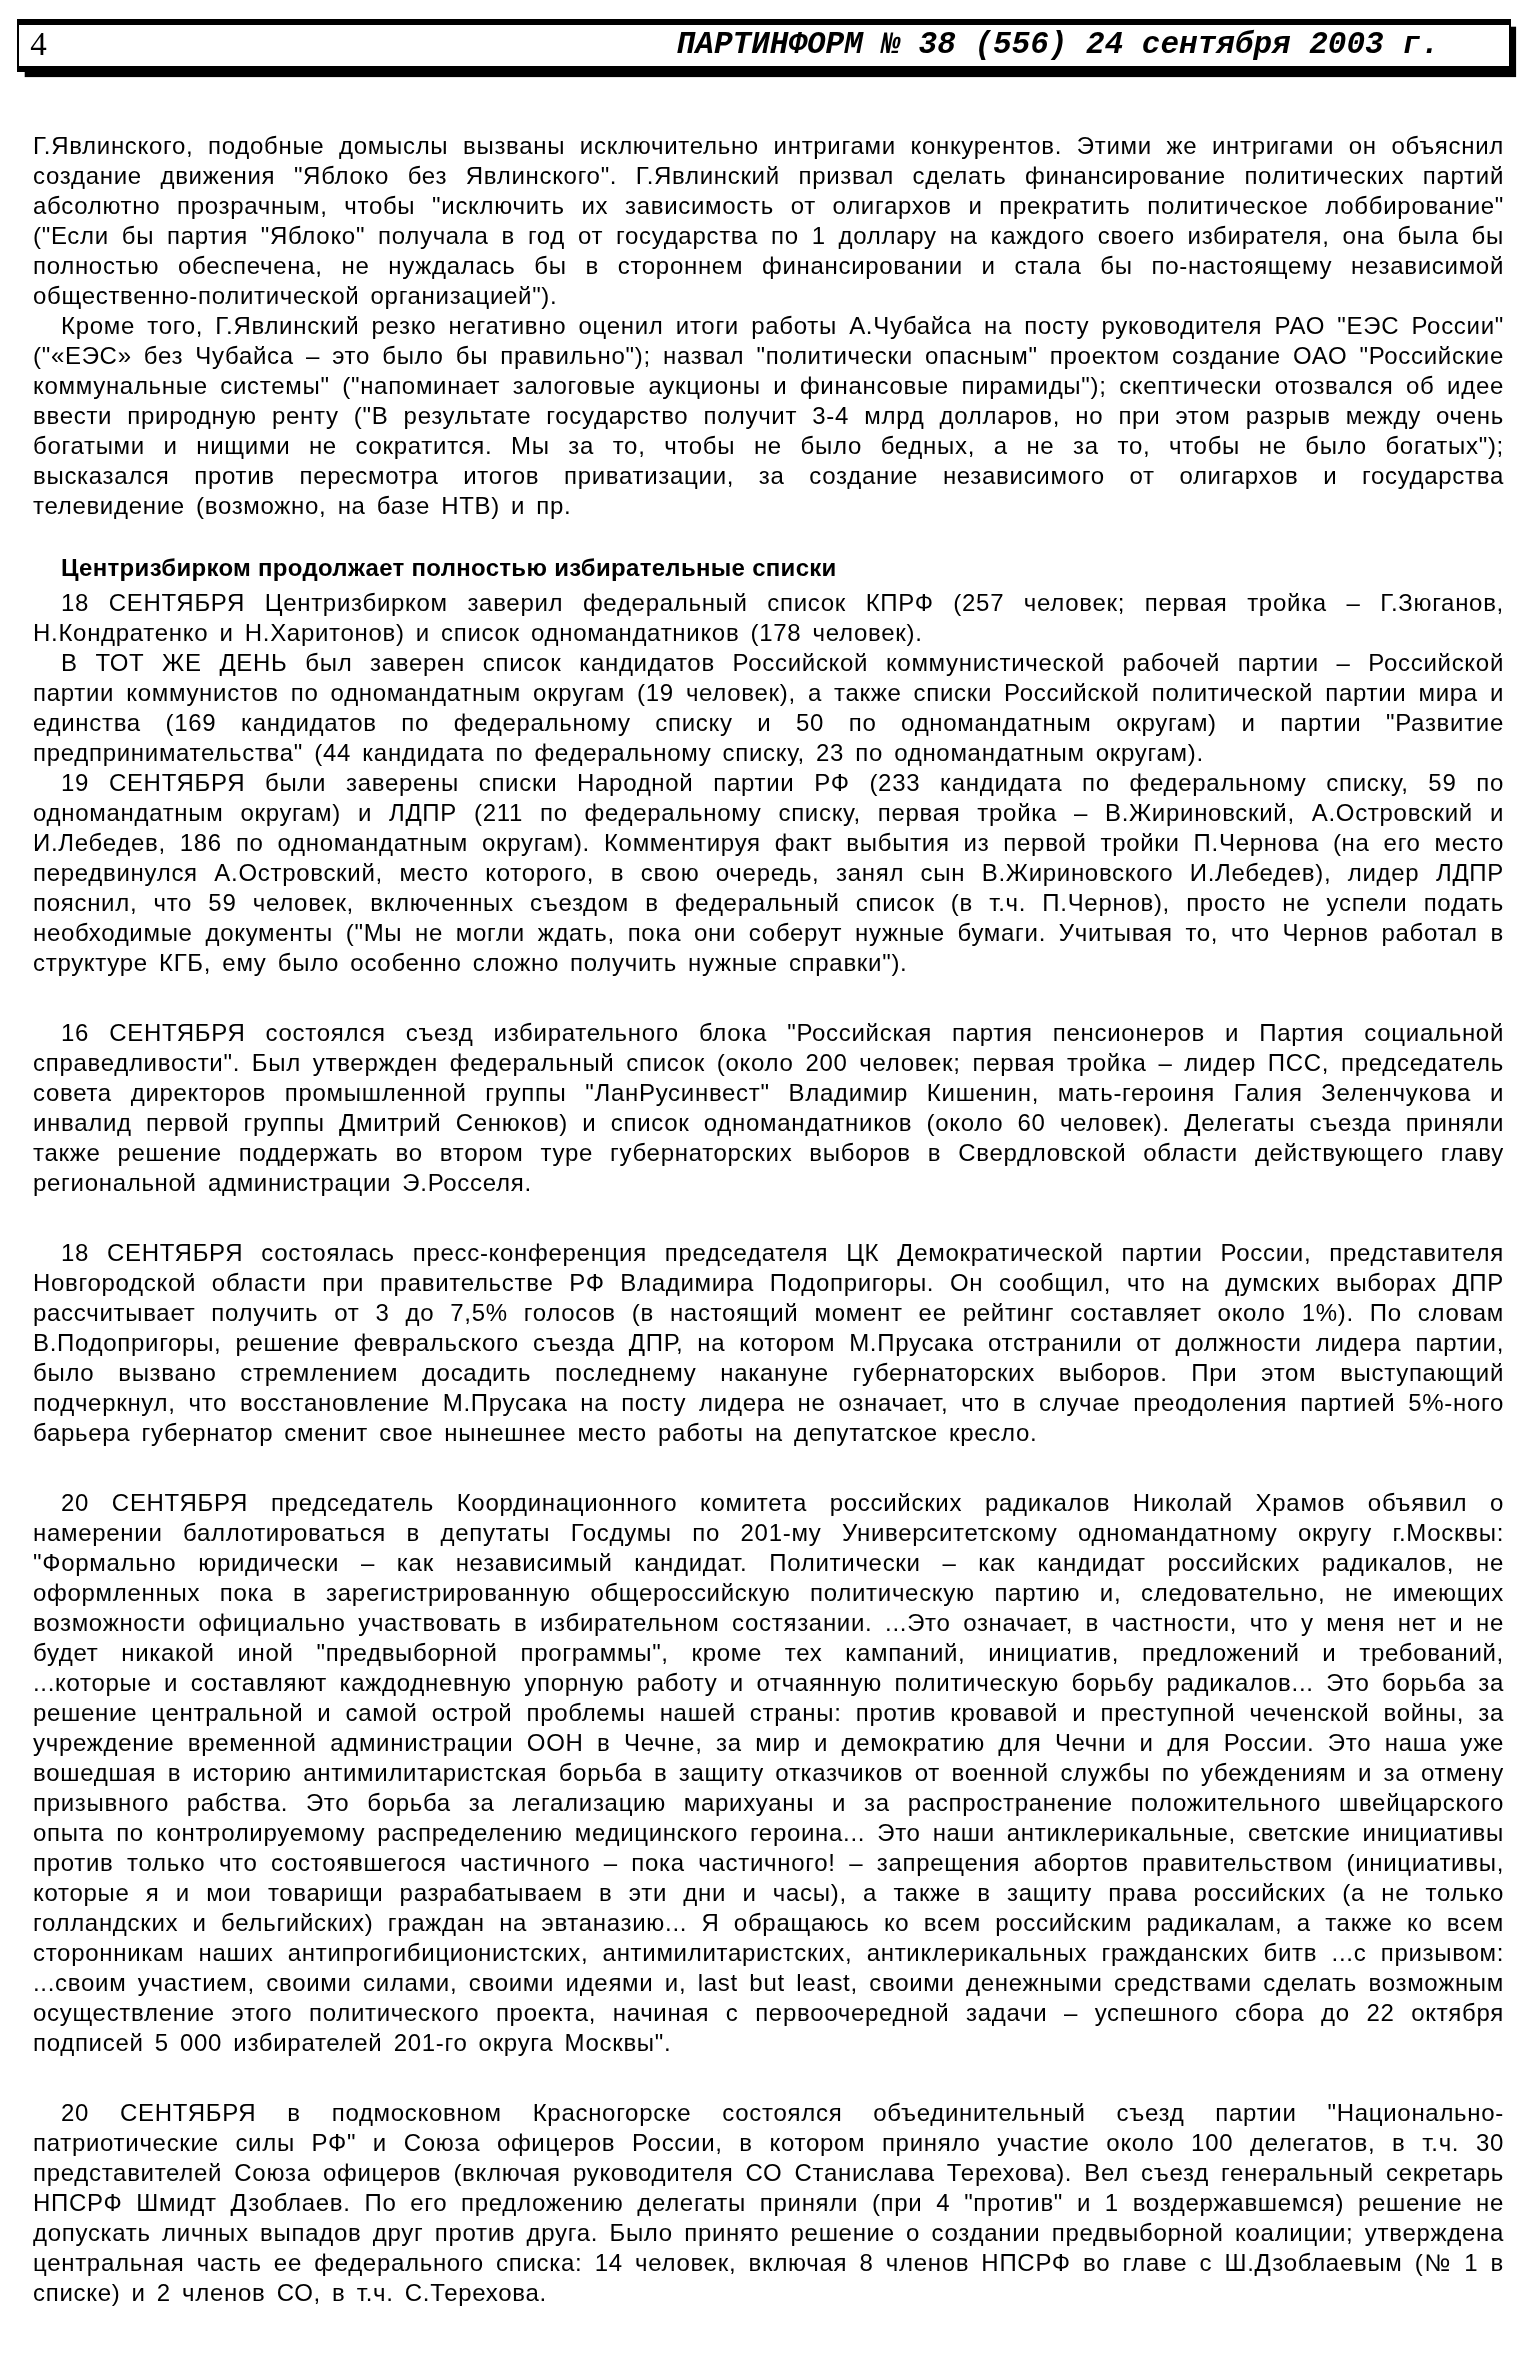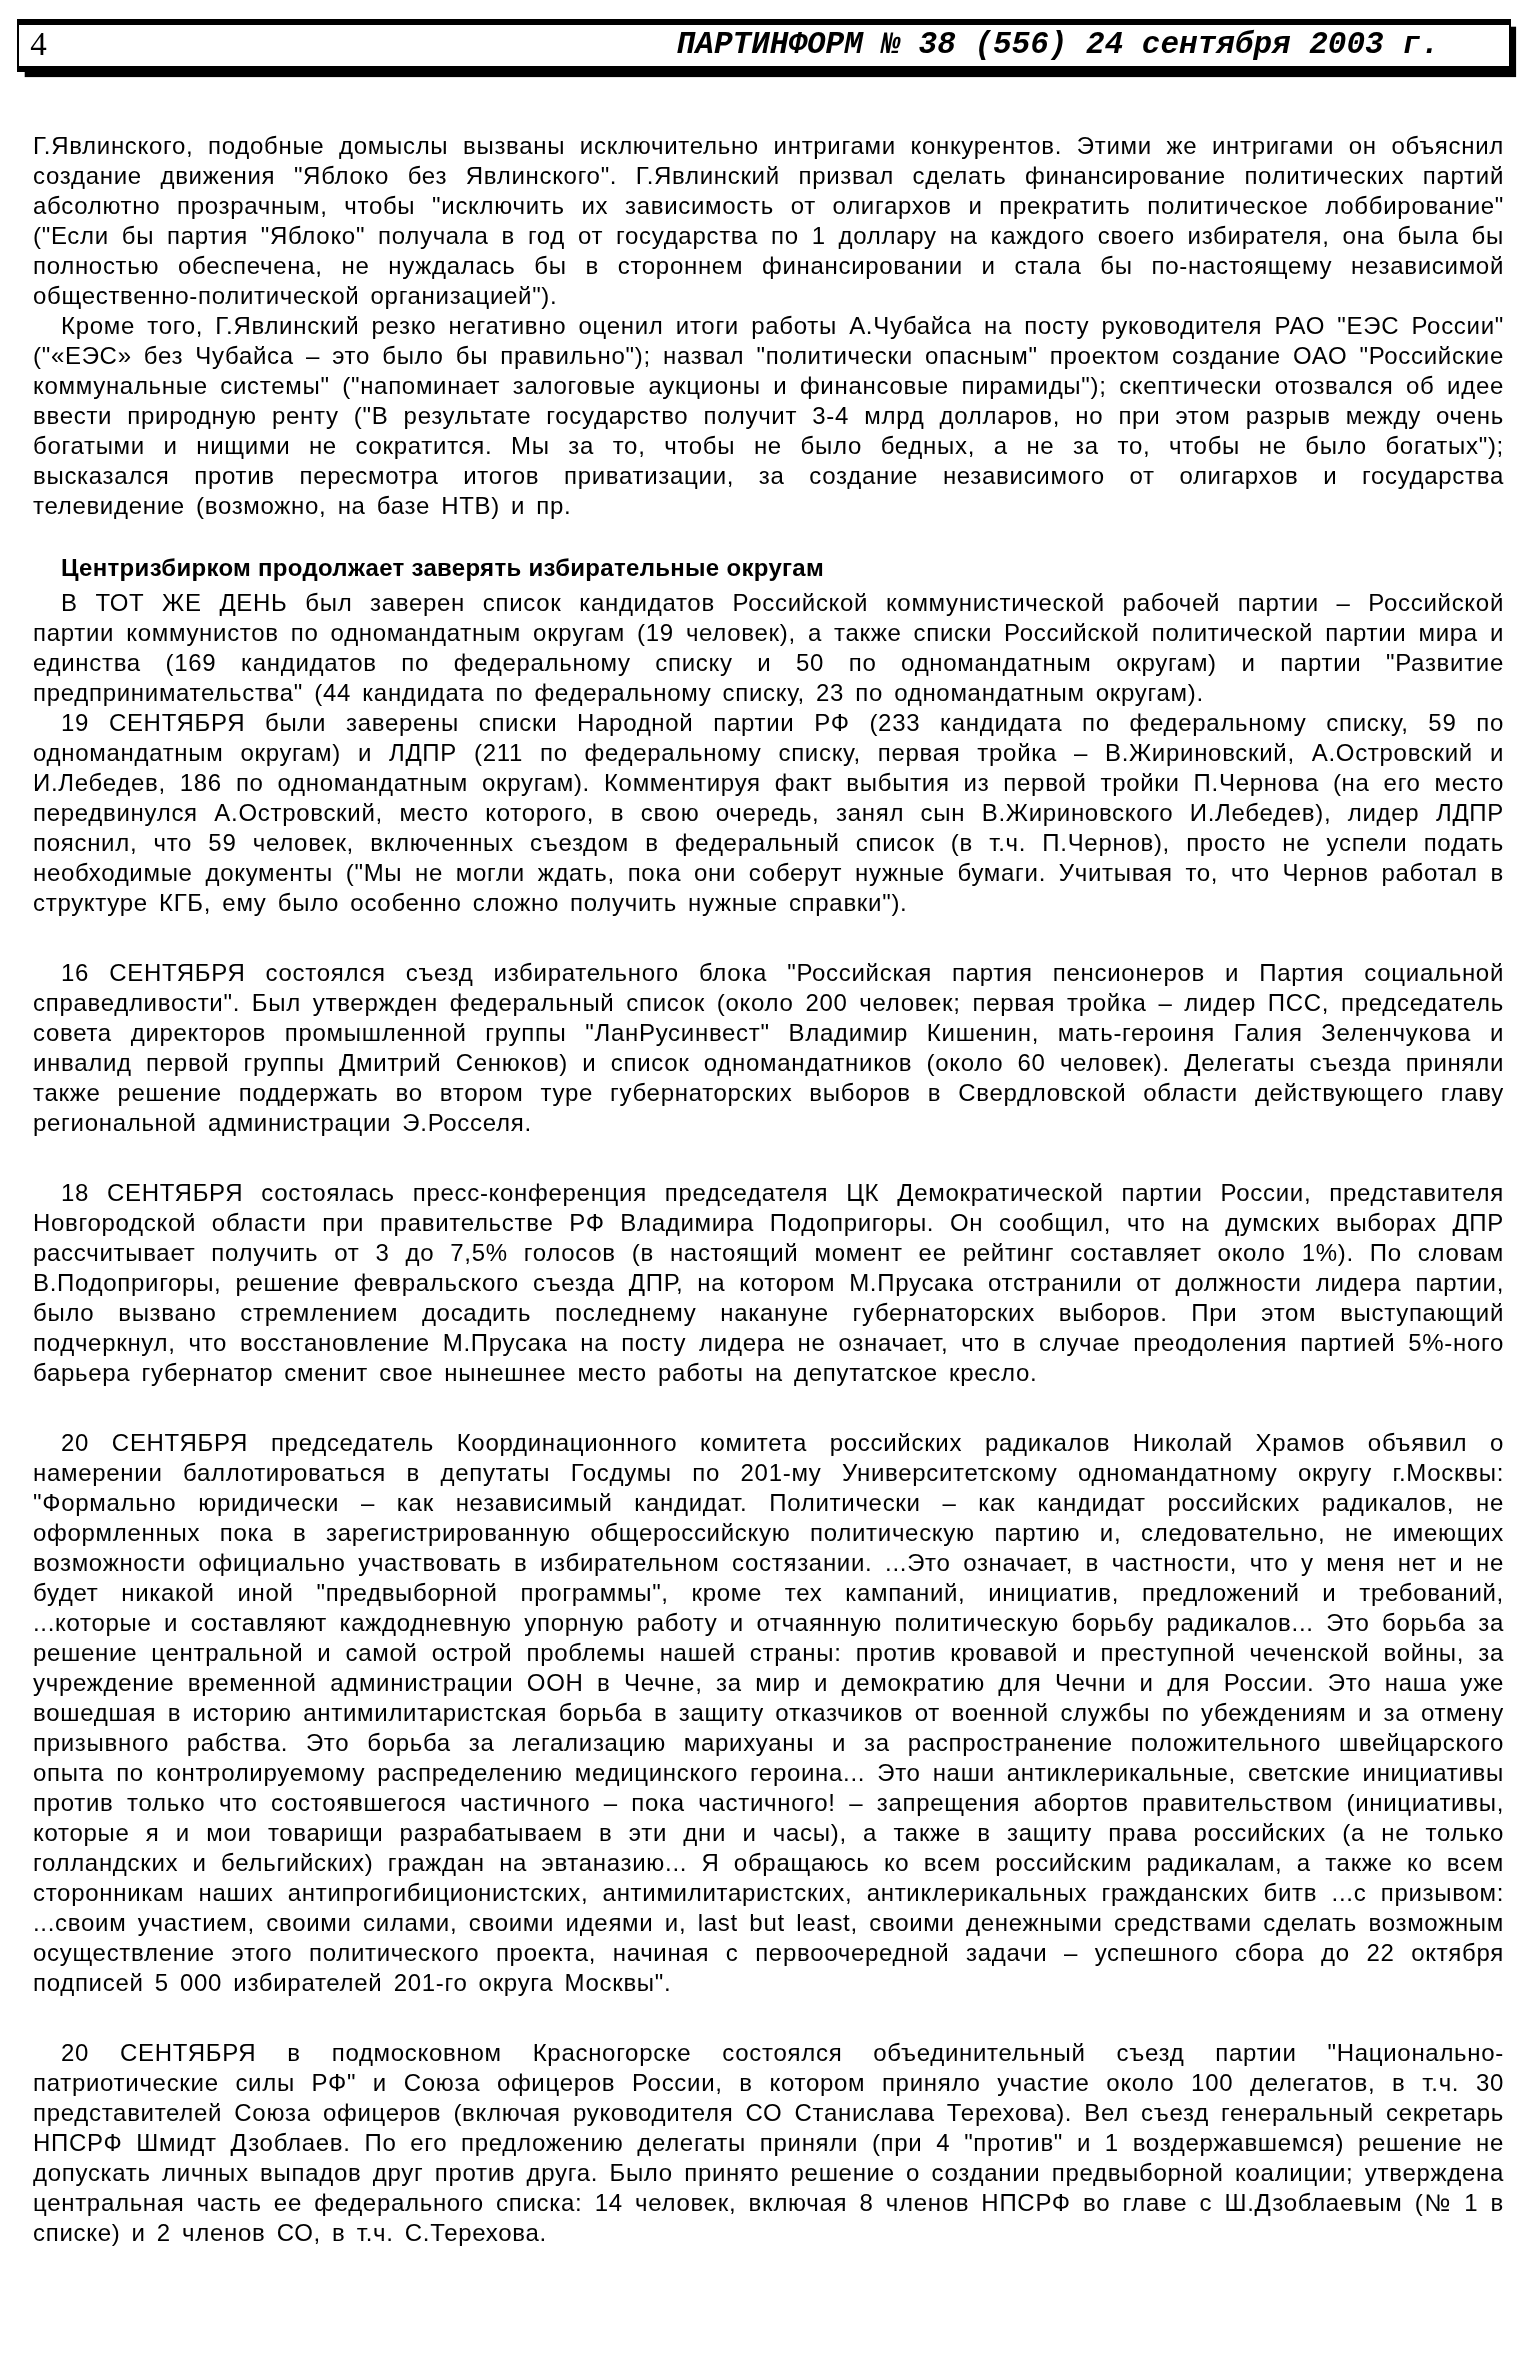--- a/index.html
+++ b/index.html
@@ -78,22 +78,23 @@
     <span class="page-number">4</span>
     <span class="header-title">ПАРТИНФОРМ № 38 (556) 24 сентября 2003 г.</span>
   </div>
 
   <div class="content">
 
     <div class="para">Г.Явлинского, подобные домыслы вызваны исключительно интригами конкурентов. Этими же интригами он объяснил создание движения "Яблоко без Явлинского". Г.Явлинский призвал сделать финансирование политических партий абсолютно прозрачным, чтобы "исключить их зависимость от олигархов и прекратить политическое лоббирование" ("Если бы партия "Яблоко" получала в год от государства по 1 доллару на каждого своего избирателя, она была бы полностью обеспечена, не нуждалась бы в стороннем финансировании и стала бы по-настоящему независимой общественно-политической организацией").</div>
 
     <div class="para bold indent">Кроме того, Г.Явлинский резко негативно оценил итоги работы А.Чубайса на посту руководителя РАО "ЕЭС России" ("«ЕЭС» без Чубайса – это было бы правильно"); назвал "политически опасным" проектом создание ОАО "Российские коммунальные системы" ("напоминает залоговые аукционы и финансовые пирамиды"); скептически отозвался об идее ввести природную ренту ("В результате государство получит 3-4 млрд долларов, но при этом разрыв между очень богатыми и нищими не сократится. Мы за то, чтобы не было бедных, а не за то, чтобы не было богатых"); высказался против пересмотра итогов приватизации, за создание независимого от олигархов и государства телевидение (возможно, на базе НТВ) и пр.</div>
 
-    <div class="section-heading">Центризбирком продолжает заверять избирательные округам</div>
+    <div class="section-heading">Центризбирком продолжает полностью избирательные списки</div>
 
+    <div class="para indent">18 СЕНТЯБРЯ Центризбирком заверил федеральный список КПРФ (257 человек; первая тройка – Г.Зюганов, Н.Кондратенко и Н.Харитонов) и список одномандатников (178 человек).</div>
 
     <div class="para indent">В ТОТ ЖЕ ДЕНЬ был заверен список кандидатов Российской коммунистической рабочей партии – Российской партии коммунистов по одномандатным округам (19 человек), а также списки Российской политической партии мира и единства (169 кандидатов по федеральному списку и 50 по одномандатным округам) и партии "Развитие предпринимательства" (44 кандидата по федеральному списку, 23 по одномандатным округам).</div>
 
     <div class="para bold indent">19 СЕНТЯБРЯ были заверены списки Народной партии РФ (233 кандидата по федеральному списку, 59 по одномандатным округам) и ЛДПР (211 по федеральному списку, первая тройка – В.Жириновский, А.Островский и И.Лебедев, 186 по одномандатным округам). Комментируя факт выбытия из первой тройки П.Чернова (на его место передвинулся А.Островский, место которого, в свою очередь, занял сын В.Жириновского И.Лебедев), лидер ЛДПР пояснил, что 59 человек, включенных съездом в федеральный список (в т.ч. П.Чернов), просто не успели подать необходимые документы ("Мы не могли ждать, пока они соберут нужные бумаги. Учитывая то, что Чернов работал в структуре КГБ, ему было особенно сложно получить нужные справки").</div>
 
     <div class="para bold indent gap">16 СЕНТЯБРЯ состоялся съезд избирательного блока "Российская партия пенсионеров и Партия социальной справедливости". Был утвержден федеральный список (около 200 человек; первая тройка – лидер ПСС, председатель совета директоров промышленной группы "ЛанРусинвест" Владимир Кишенин, мать-героиня Галия Зеленчукова и инвалид первой группы Дмитрий Сенюков) и список одномандатников (около 60 человек). Делегаты съезда приняли также решение поддержать во втором туре губернаторских выборов в Свердловской области действующего главу региональной администрации Э.Росселя.</div>
 
     <div class="para bold indent gap">18 СЕНТЯБРЯ состоялась пресс-конференция председателя ЦК Демократической партии России, представителя Новгородской области при правительстве РФ Владимира Подопригоры. Он сообщил, что на думских выборах ДПР рассчитывает получить от 3 до 7,5% голосов (в настоящий момент ее рейтинг составляет около 1%). По словам В.Подопригоры, решение февральского съезда ДПР, на котором М.Прусака отстранили от должности лидера партии, было вызвано стремлением досадить последнему накануне губернаторских выборов. При этом выступающий подчеркнул, что восстановление М.Прусака на посту лидера не означает, что в случае преодоления партией 5%-ного барьера губернатор сменит свое нынешнее место работы на депутатское кресло.</div>
 
     <div class="para bold indent gap">20 СЕНТЯБРЯ председатель Координационного комитета российских радикалов Николай Храмов объявил о намерении баллотироваться в депутаты Госдумы по 201-му Университетскому одномандатному округу г.Москвы: "Формально юридически – как независимый кандидат. Политически – как кандидат российских радикалов, не оформленных пока в зарегистрированную общероссийскую политическую партию и, следовательно, не имеющих возможности официально участвовать в избирательном состязании. ...Это означает, в частности, что у меня нет и не будет никакой иной "предвыборной программы", кроме тех кампаний, инициатив, предложений и требований, ...которые и составляют каждодневную упорную работу и отчаянную политическую борьбу радикалов... Это борьба за решение центральной и самой острой проблемы нашей страны: против кровавой и преступной чеченской войны, за учреждение временной администрации ООН в Чечне, за мир и демократию для Чечни и для России. Это наша уже вошедшая в историю антимилитаристская борьба в защиту отказчиков от военной службы по убеждениям и за отмену призывного рабства. Это борьба за легализацию марихуаны и за распространение положительного швейцарского опыта по контролируемому распределению медицинского героина... Это наши антиклерикальные, светские инициативы против только что состоявшегося частичного – пока частичного! – запрещения абортов правительством (инициативы, которые я и мои товарищи разрабатываем в эти дни и часы), а также в защиту права российских (а не только голландских и бельгийских) граждан на эвтаназию... Я обращаюсь ко всем российским радикалам, а также ко всем сторонникам наших антипрогибиционистских, антимилитаристских, антиклерикальных гражданских битв ...с призывом: ...своим участием, своими силами, своими идеями и, last but least, своими денежными средствами сделать возможным осуществление этого политического проекта, начиная с первоочередной задачи – успешного сбора до 22 октября подписей 5 000 избирателей 201-го округа Москвы".</div>

